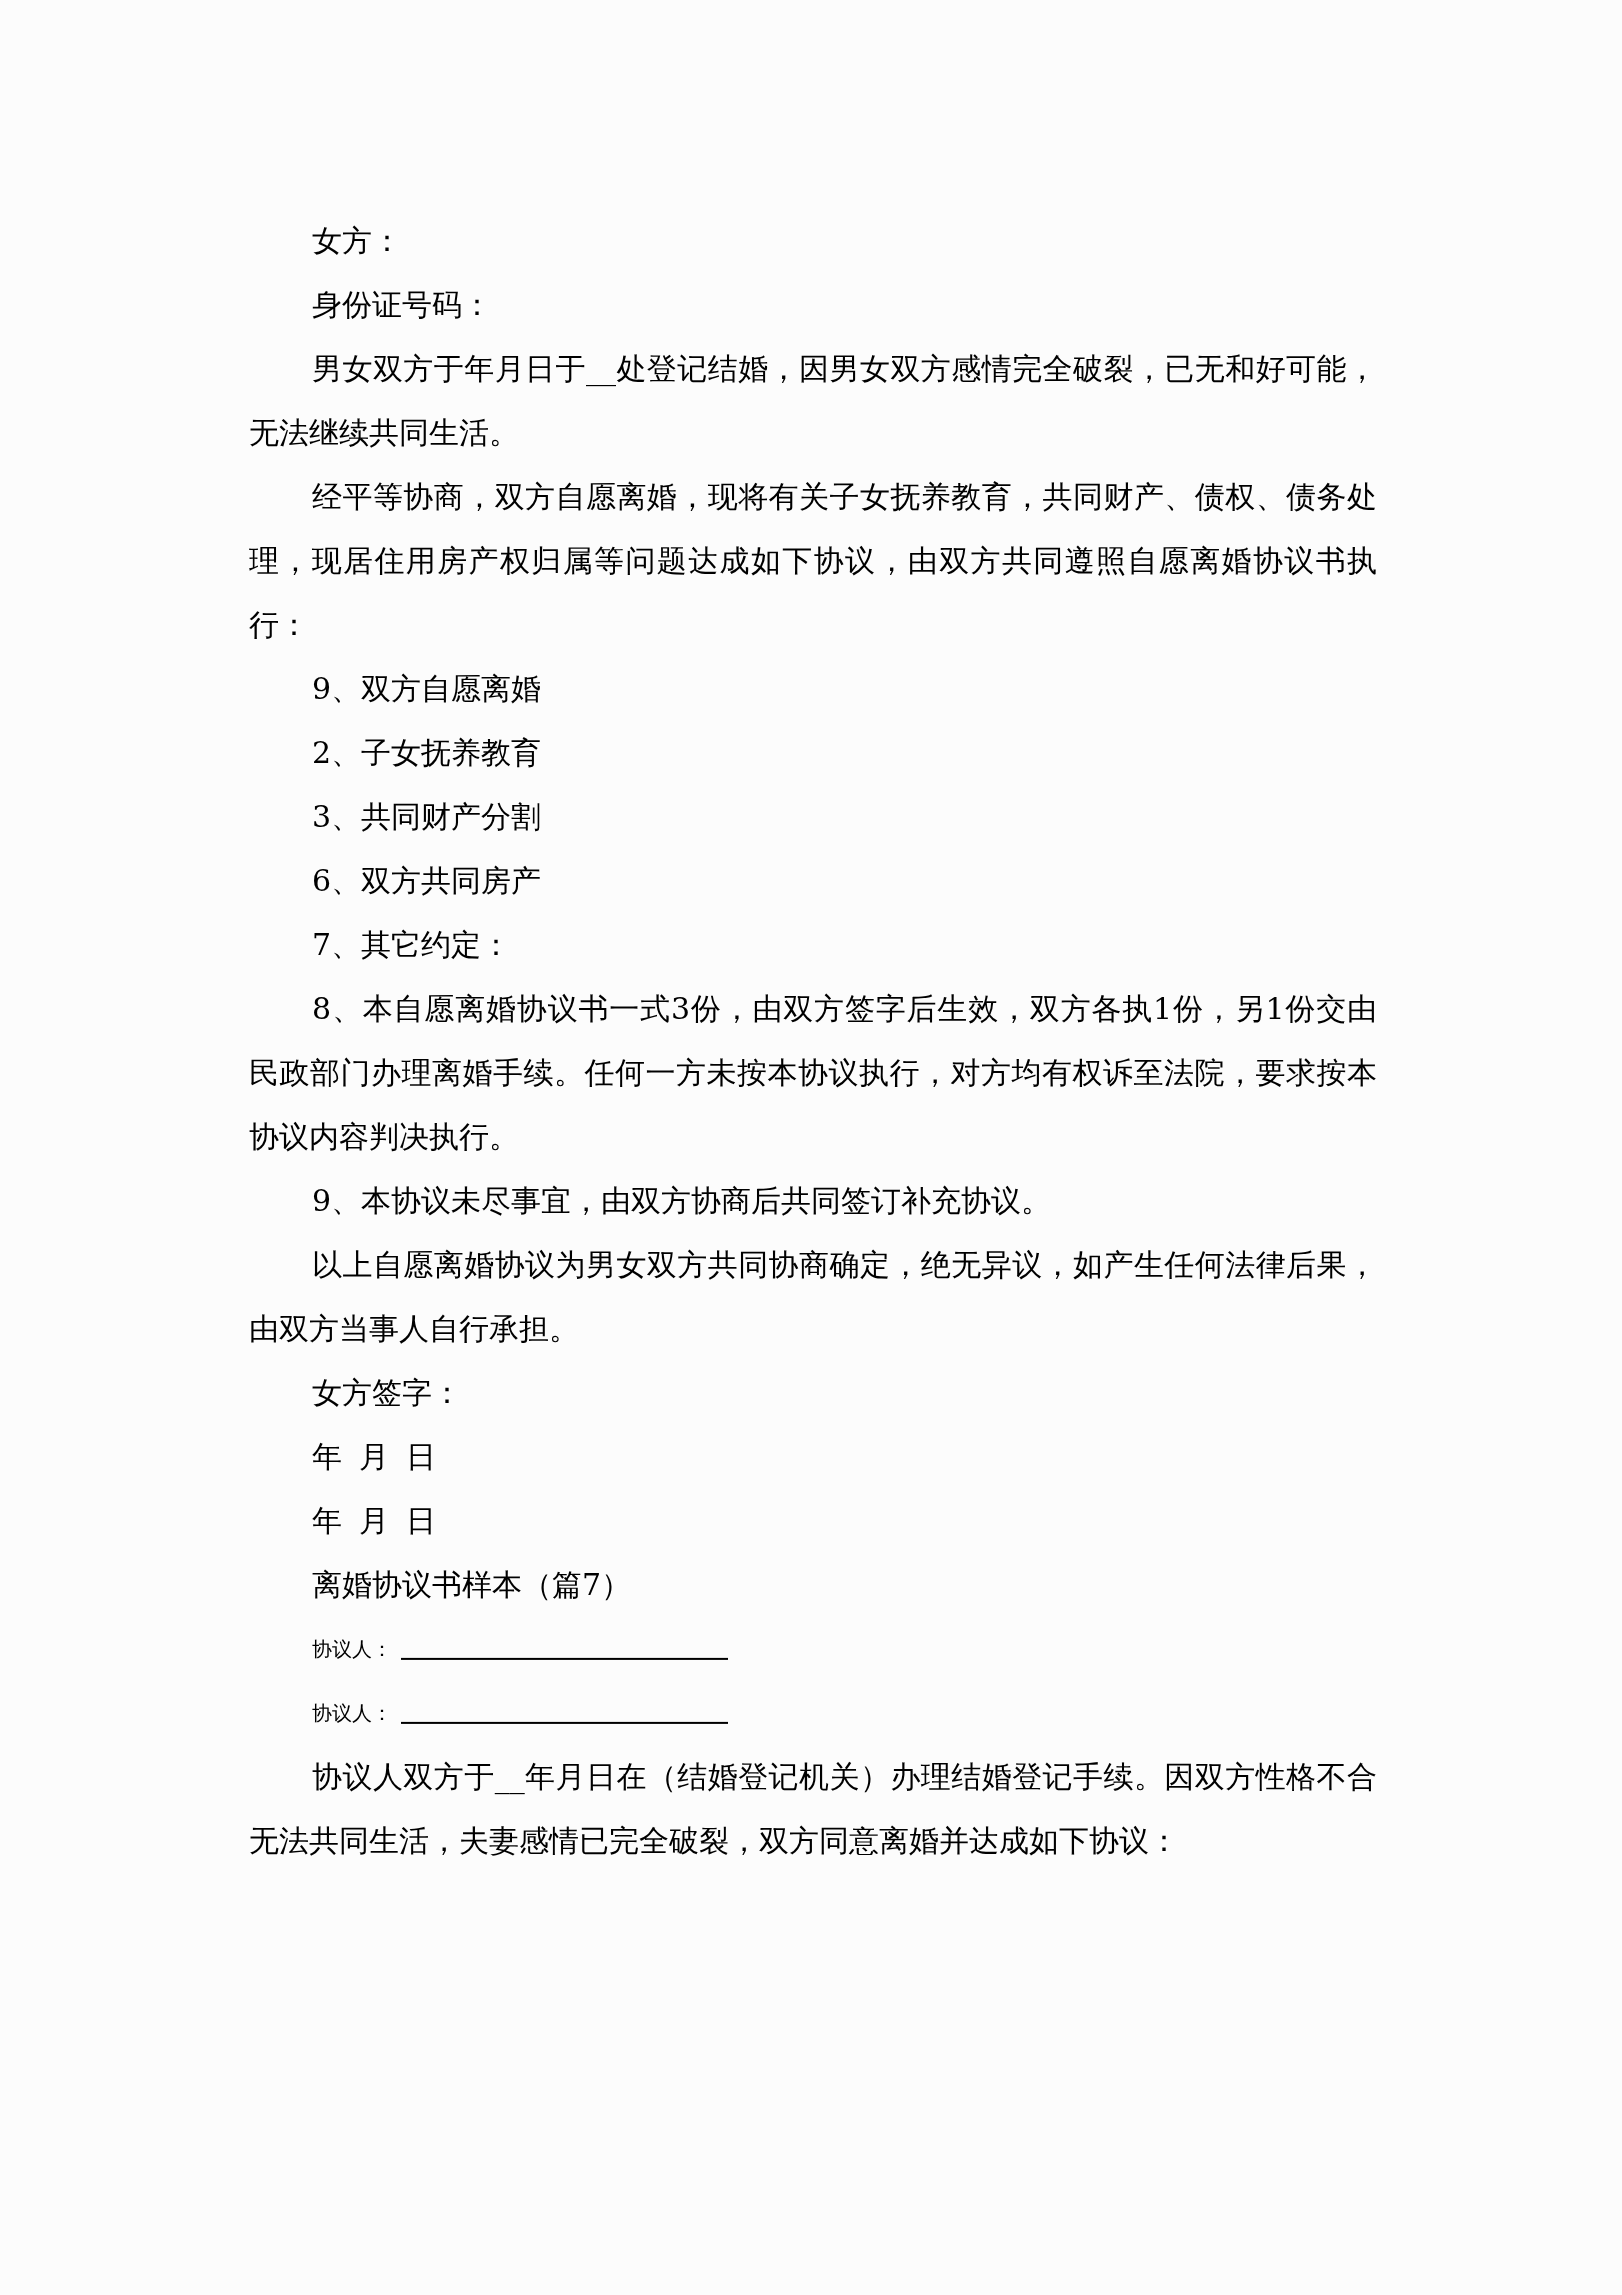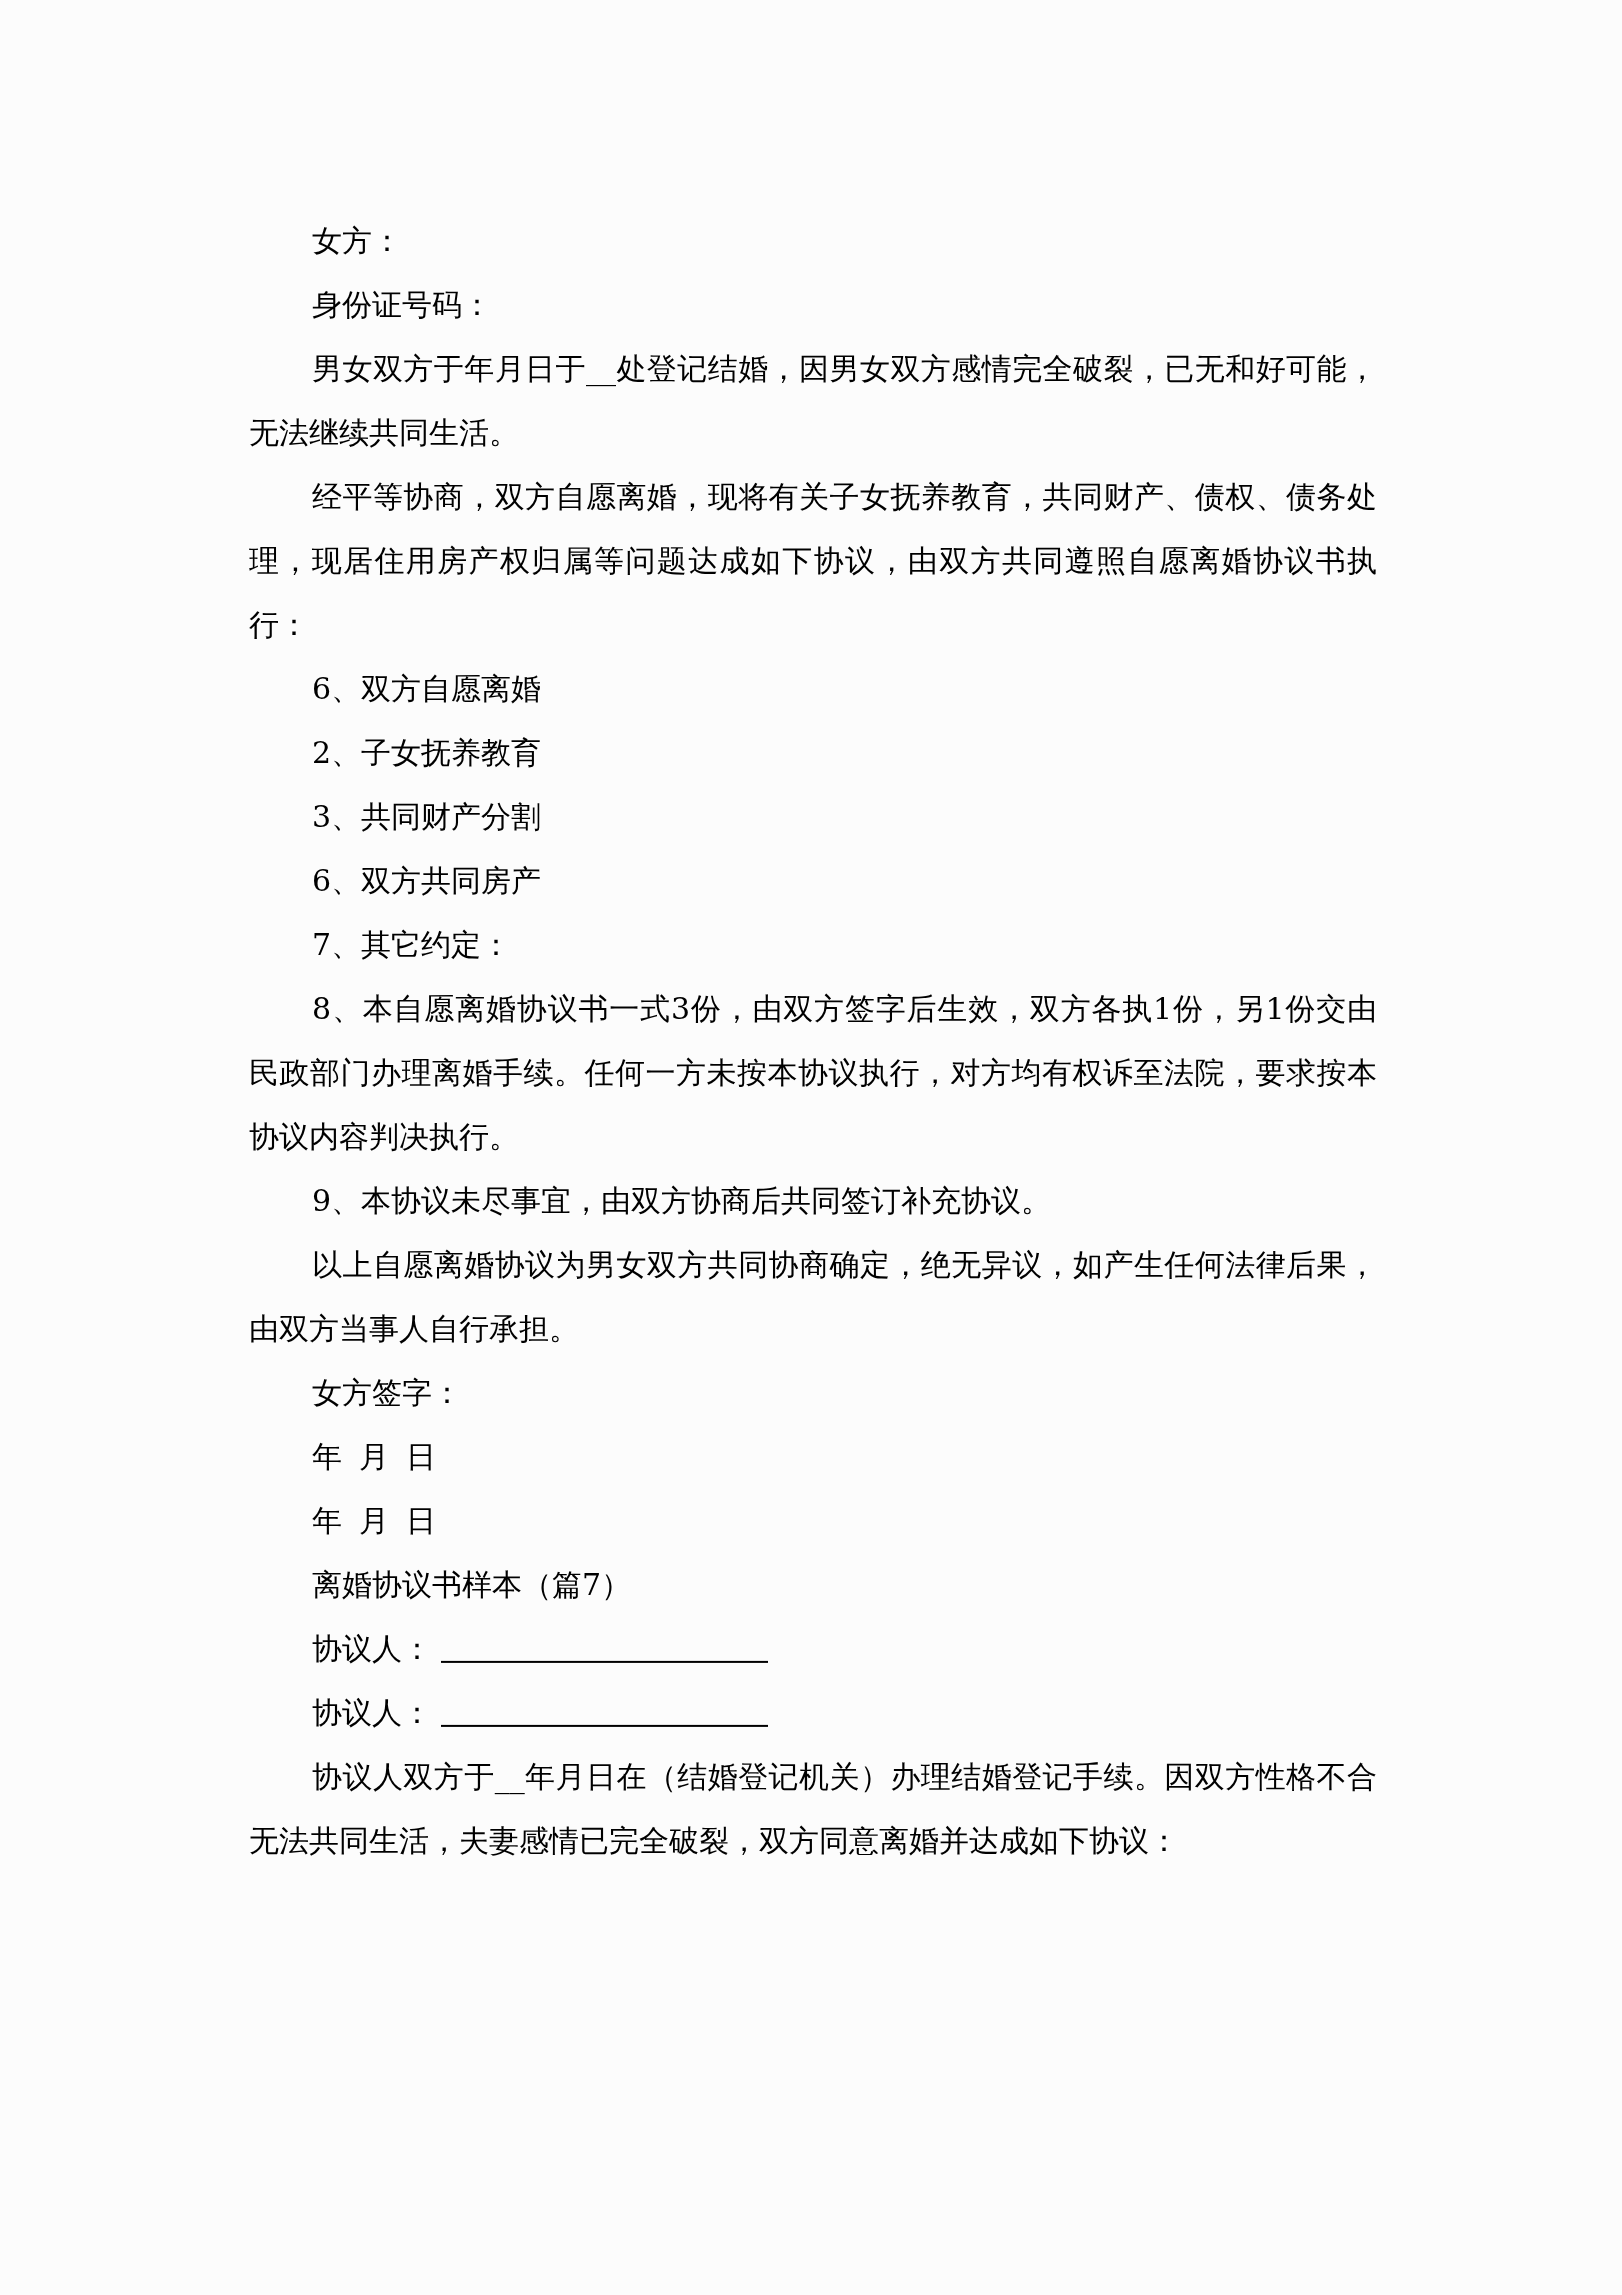--- a/index.html
+++ b/index.html
@@ -25,21 +25,21 @@
     font-size: 30px;
     line-height: 64px;
     margin: 0;
     text-align: justify;
     text-justify: inter-character;
     white-space: normal;
     word-break: break-all;
   }
   .indent { text-indent: 63px; }
   .sig-row {
-    font-size: 30px;
+    font-size: 20px;
     line-height: 64px;
     padding-left: 63px;
     display: flex;
     align-items: baseline;
   }
   .blank-line {
     display: inline-block;
     width: 327px;
     height: 0;
     border-bottom: 2px solid #000;
@@ -58,21 +58,21 @@
 </head>
 <body>
 
 <div class="page">
 
   <p class="p indent">女方：</p>
   <p class="p indent">身份证号码：</p>
   <p class="p indent">男女双方于年月日于__处登记结婚，因男女双方感情完全破裂，已无和好可能，无法继续共同生活。</p>
   <p class="p indent">经平等协商，双方自愿离婚，现将有关子女抚养教育，共同财产、债权、债务处理，现居住用房产权归属等问题达成如下协议，由双方共同遵照自愿离婚协议书执行：</p>
 
-  <p class="p indent">6、双方自愿离婚</p>
+  <p class="p indent">9、双方自愿离婚</p>
   <p class="p indent">2、子女抚养教育</p>
   <p class="p indent">3、共同财产分割</p>
   <p class="p indent">6、双方共同房产</p>
   <p class="p indent">7、其它约定：</p>
   <p class="p indent">8、本自愿离婚协议书一式3份，由双方签字后生效，双方各执1份，另1份交由民政部门办理离婚手续。任何一方未按本协议执行，对方均有权诉至法院，要求按本协议内容判决执行。</p>
   <p class="p indent">9、本协议未尽事宜，由双方协商后共同签订补充协议。</p>
 
   <p class="p indent">以上自愿离婚协议为男女双方共同协商确定，绝无异议，如产生任何法律后果，由双方当事人自行承担。</p>
 
   <p class="p indent">女方签字：</p>

